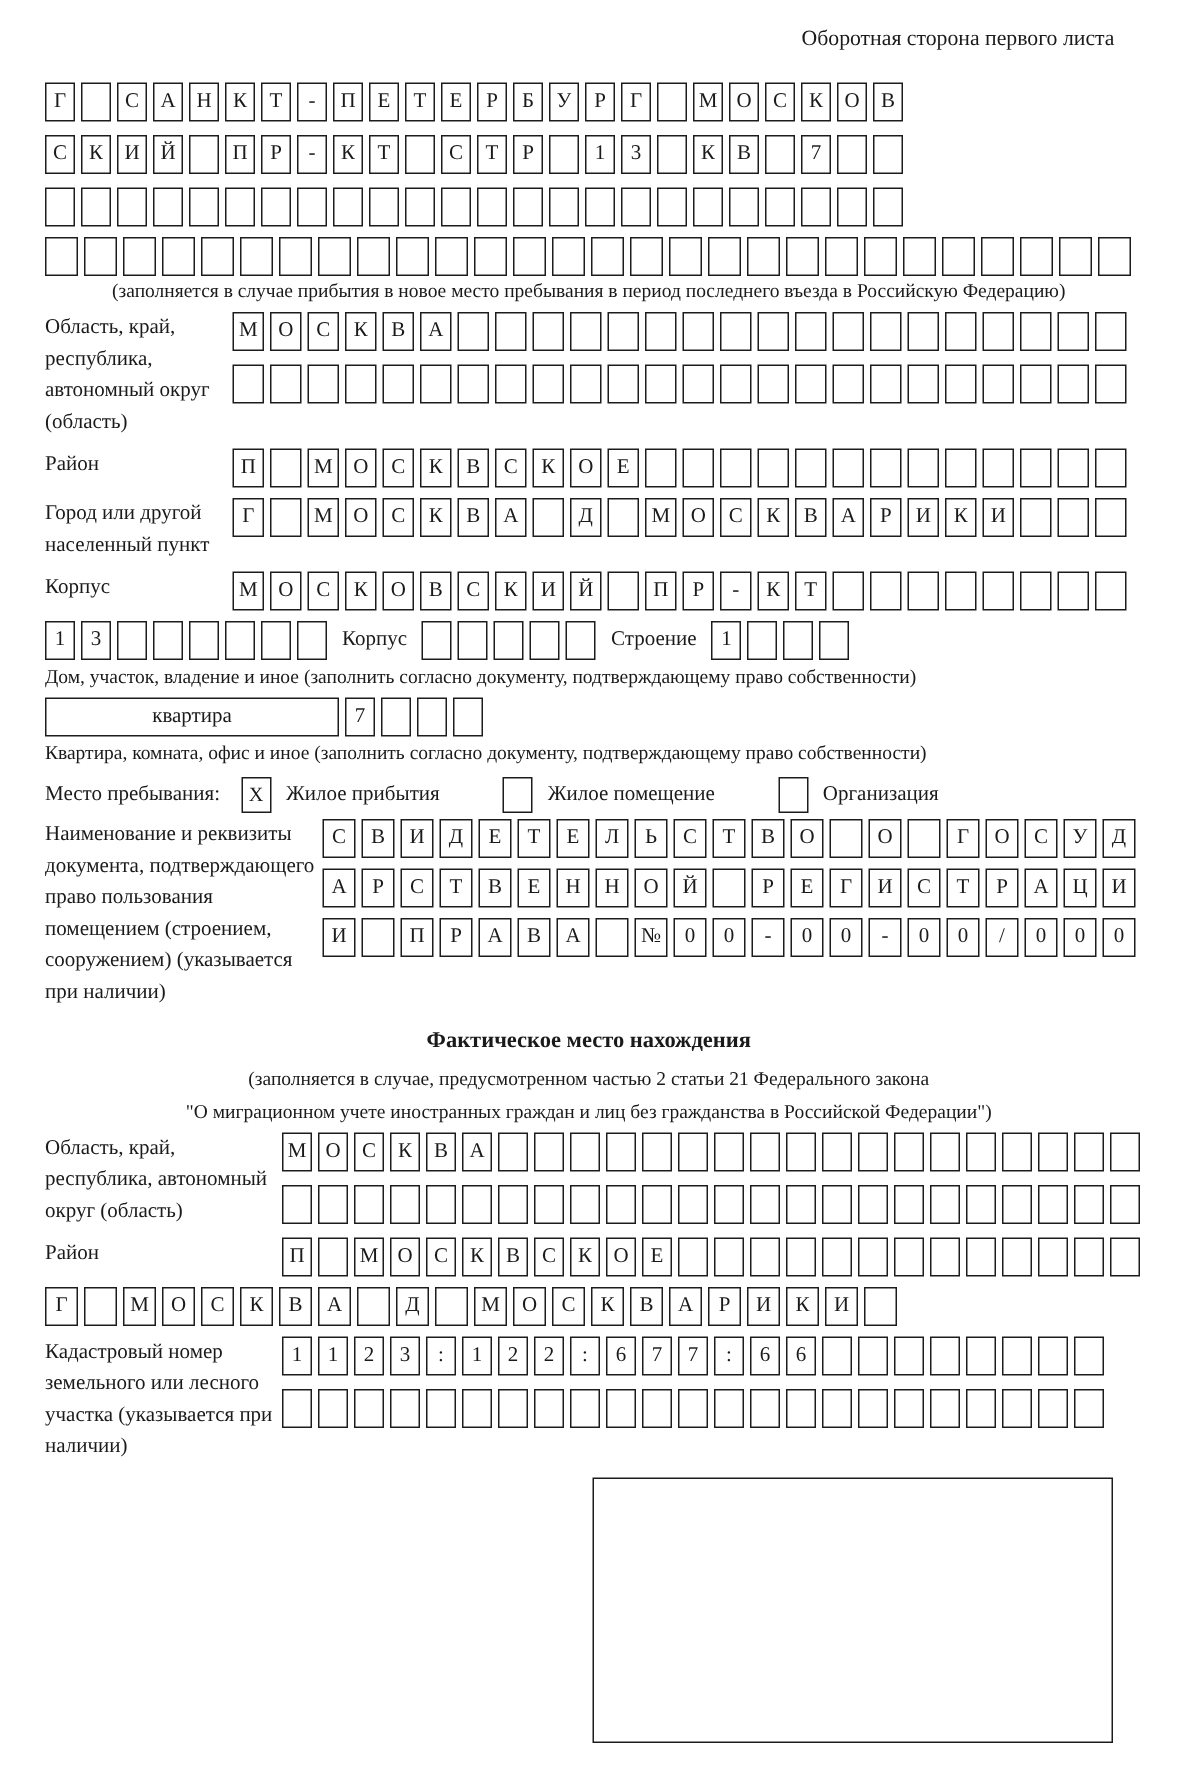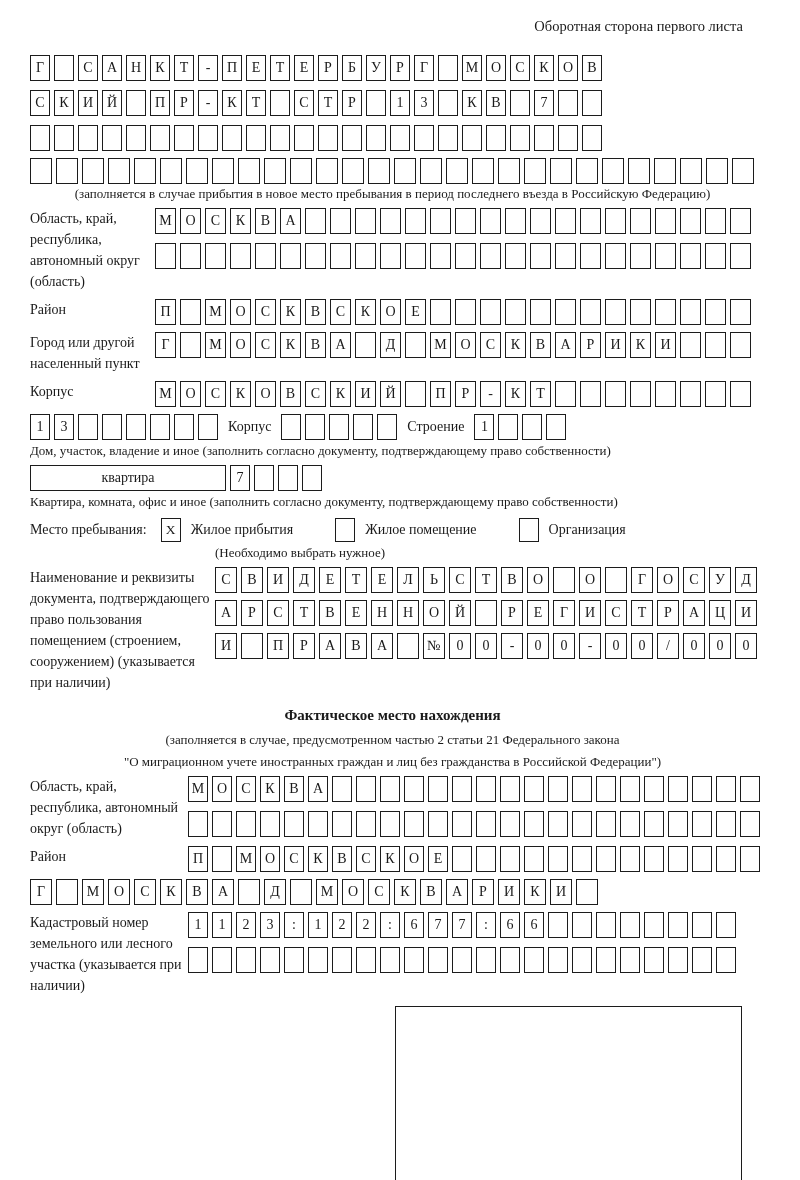--- a/index.html
+++ b/index.html
@@ -344,21 +344,20 @@
 
   <div class="stay-line">
     <span class="stay-gap1">Место пребывания:</span>
     <span class="chk">X</span>
     <span class="opt-lbl">Жилое прибытия</span>
     <span class="chk"></span>
     <span class="opt-lbl">Жилое помещение</span>
     <span class="chk"></span>
     <span class="opt-lbl">Организация</span>
   </div>
-  <div class="note choose-note">(Необходимо выбрать нужное)</div>
 
   <div class="row-block mt4">
     <div class="lbl w185">Наименование и реквизиты документа, подтверждающего право пользования помещением (строением, сооружением) (указывается при наличии)</div>
     <div class="rows" style="gap:7px">
       <div class="cellrow">
           <span class="cell" style="width: 22px;">С</span>
           <span class="cell" style="width: 22px;">В</span>
           <span class="cell" style="width: 22px;">И</span>
           <span class="cell" style="width: 22px;">Д</span>
           <span class="cell" style="width: 22px;">Е</span>

